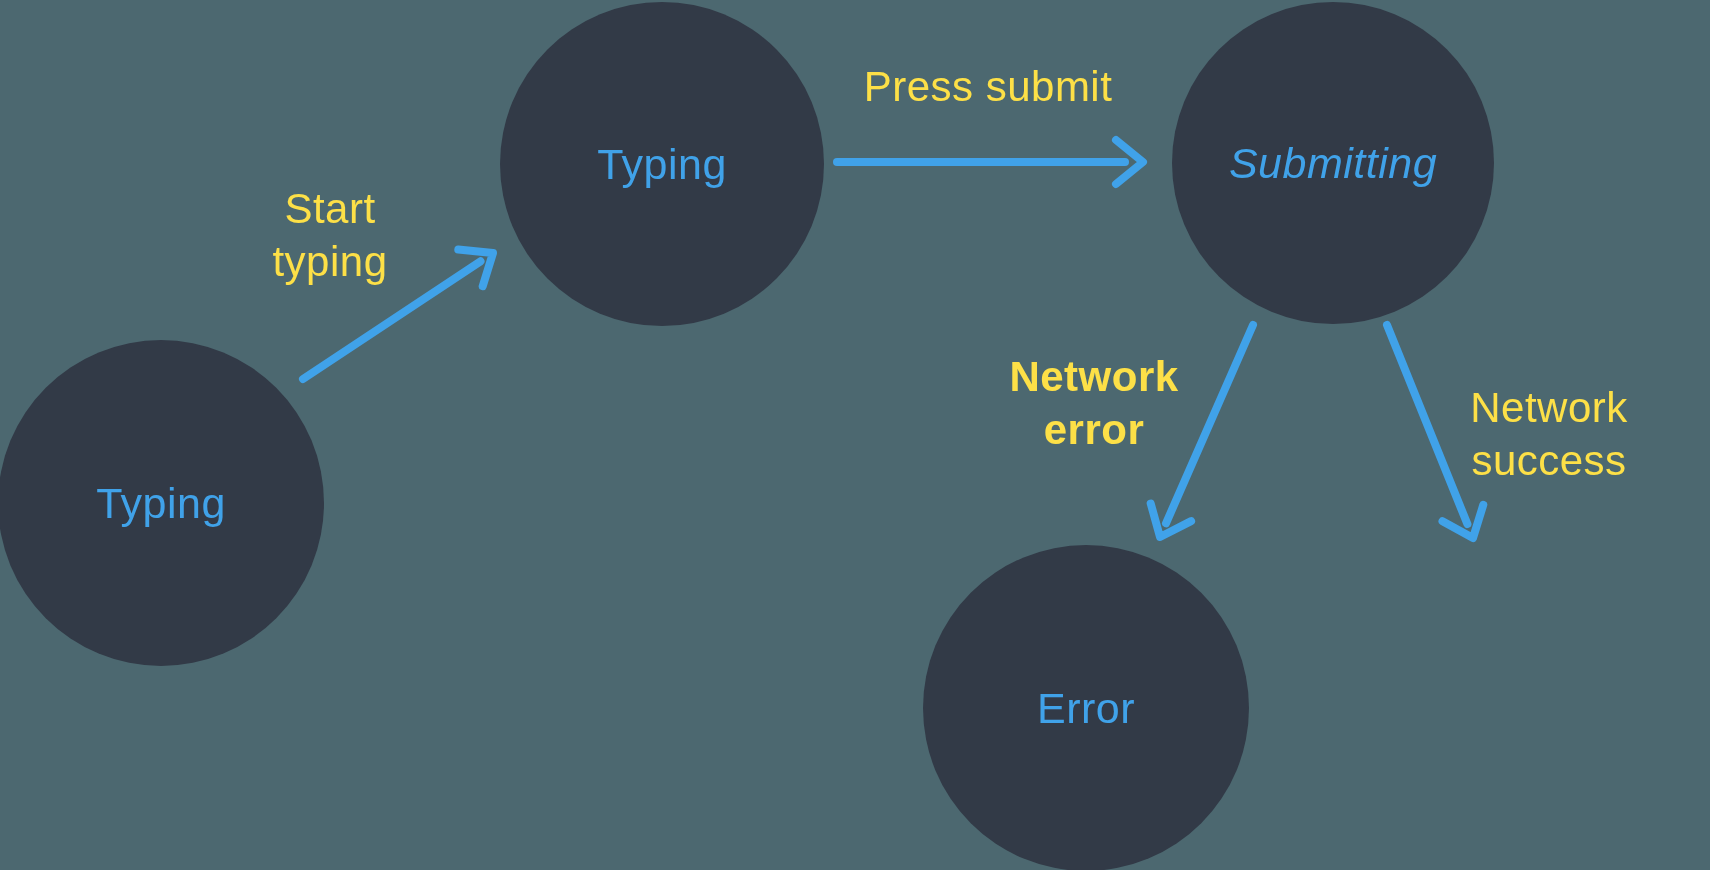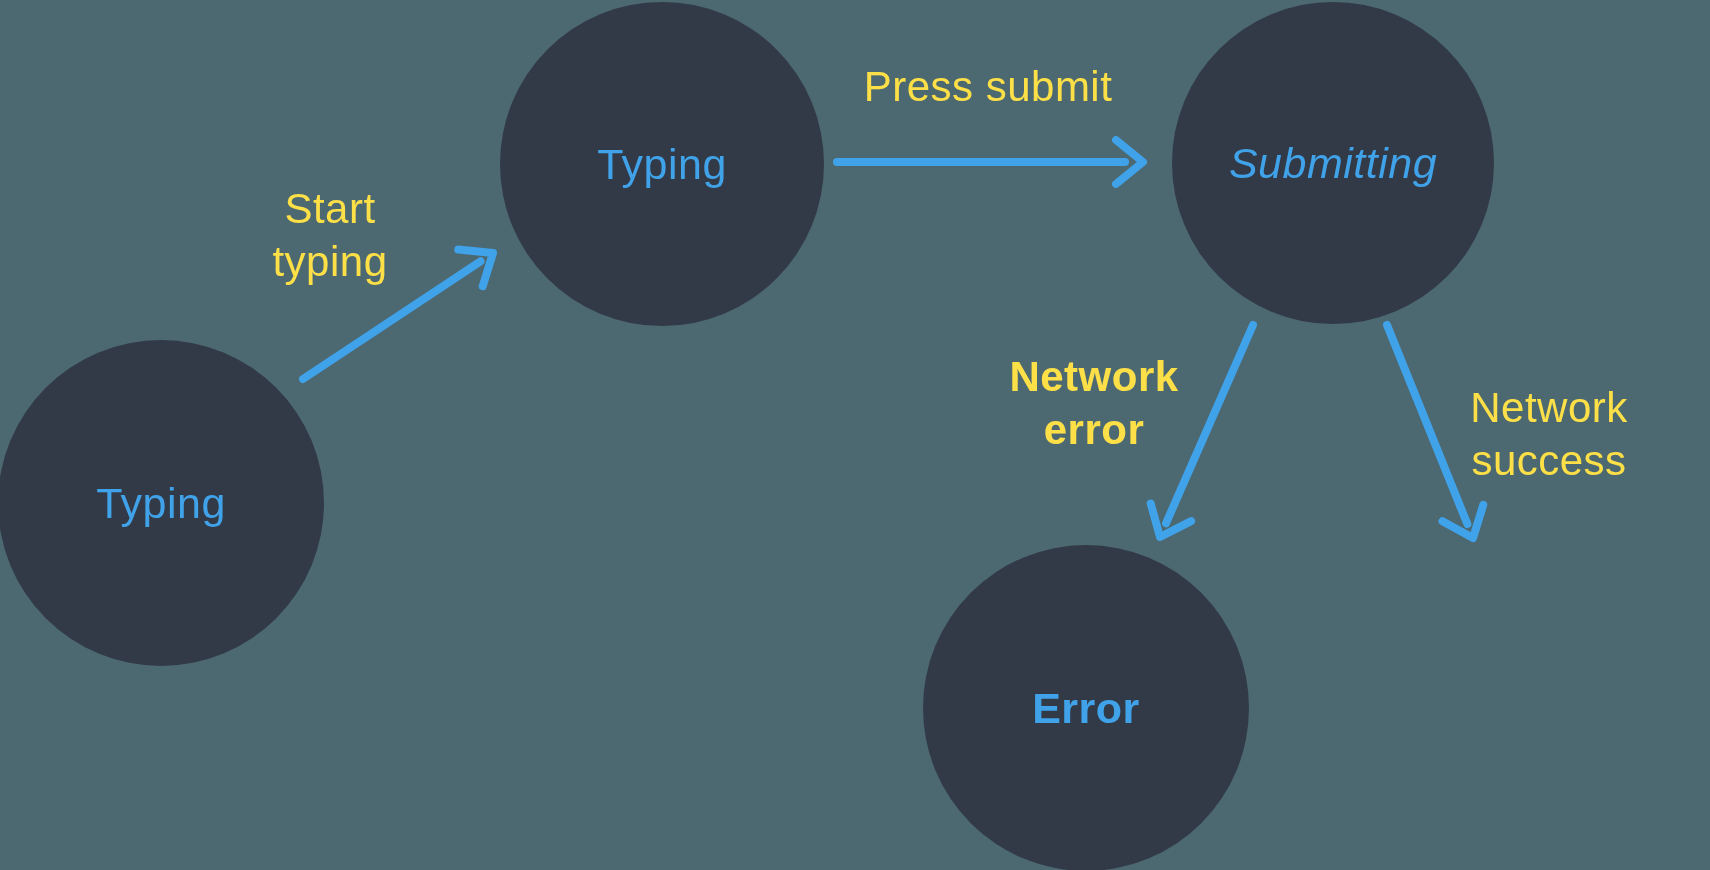--- a/index.html
+++ b/index.html
@@ -34,21 +34,21 @@
     justify-content: center;
   }
   .node-label {
     color: #40a2e9;
     font-size: 43px;
     letter-spacing: 0.5px;
   }
   .node-empty      { left: -2px;   top: 340px; width: 326px; height: 326px; }
   .node-typing     { left: 500px;  top: 2px;   width: 324px; height: 324px; align-items: center; }
   .node-submitting { left: 1172px; top: 2px;   width: 322px; height: 322px; font-style: italic; }
-  .node-error      { left: 923px;  top: 545px; width: 326px; height: 326px; font-weight: bold; }
+  .node-error      { left: 923px;  top: 545px; width: 326px; height: 326px; }
   .node-success    { left: 1390px; top: 544px; width: 320px; height: 320px; }
 
   .edge-label {
     position: absolute;
     color: #fde047;
     font-size: 42px;
     line-height: 1.26;
     text-align: center;
     transform: translate(-50%, -50%);
     letter-spacing: 0.5px;

